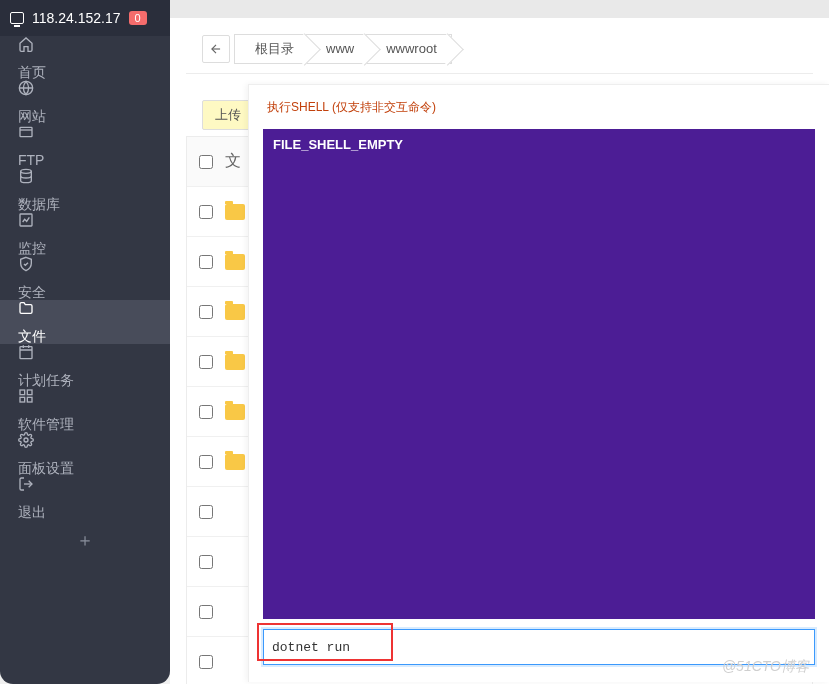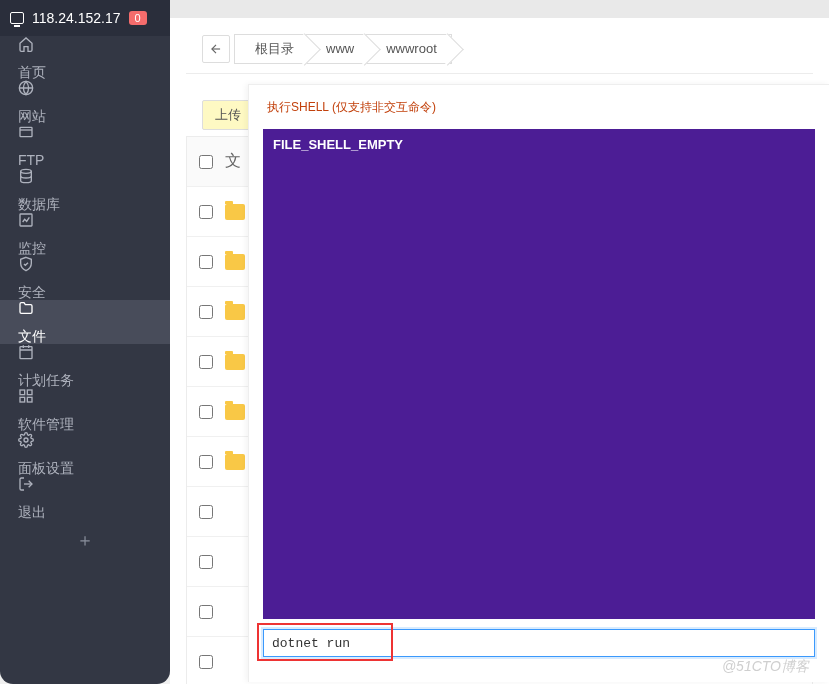--- a/index.html
+++ b/index.html
@@ -31,21 +31,21 @@
   .fl-row { height:50px; border-bottom:1px solid #f0f0f0; display:flex; align-items:center; padding:0 12px; gap:12px;}
   .fl-row input[type=checkbox] { width:14px; height:14px;}
   .folder-ic { width:20px; height:16px; background:#f9c846; border-radius:2px; position:relative;}
   .folder-ic::before { content:""; position:absolute; top:-3px; left:0; width:8px; height:3px; background:#f9c846; border-radius:1px 1px 0 0;}
   .fl-header { font-weight:normal; color:#666; background:#fafafa;}
   .modal { position:absolute; left:248px; top:84px; right:0; height:598px; background:#fff; box-shadow:-2px 0 6px rgba(0,0,0,0.05); border-left:1px solid #eee; border-top:1px solid #eee;}
   .modal-title { height:44px; display:flex; align-items:center; padding:0 18px; font-size:12px; color:#c2410c;}
   .term { margin:0 14px; height:490px; background:#4c1d95; color:#fff; font-family:"Consolas","Courier New",monospace; font-size:13px; padding:8px 10px; overflow:hidden;}
   .cmd-wrap { margin:10px 14px 0 14px; position:relative;}
   .cmd-hi { position:absolute; left:-6px; top:-6px; width:136px; height:38px; border:2px solid #e33; pointer-events:none;}
-  .cmd-input { width:100%; height:28px; border:1px solid #3b99fc; outline:none; padding:0 8px; font-size:13px; font-family:"Consolas","Courier New",monospace; color:#333; box-shadow:0 0 0 2px rgba(59,153,252,0.2);}
+  .cmd-input { width:100%; height:36px; border:1px solid #3b99fc; outline:none; padding:0 8px; font-size:13px; font-family:"Consolas","Courier New",monospace; color:#333; box-shadow:0 0 0 2px rgba(59,153,252,0.2);}
   .watermark { position:absolute; right:20px; bottom:8px; color:#cfcfcf; font-size:14px; font-style:italic; pointer-events:none;}
 </style>
 </head>
 <body>
 
 <div class="sidebar">
   <div class="sb-header">
     <span class="mon-icon"></span>
     <span>118.24.152.17</span>
     <span class="badge">0</span>

